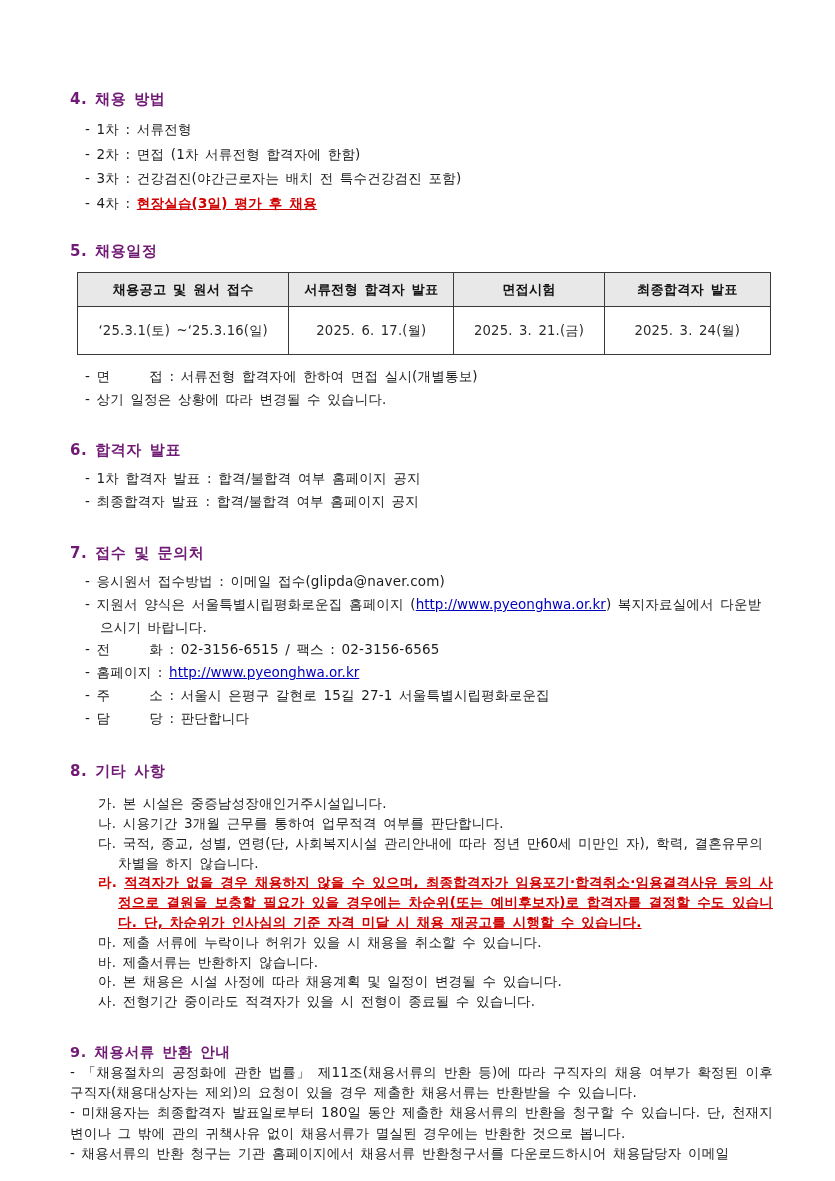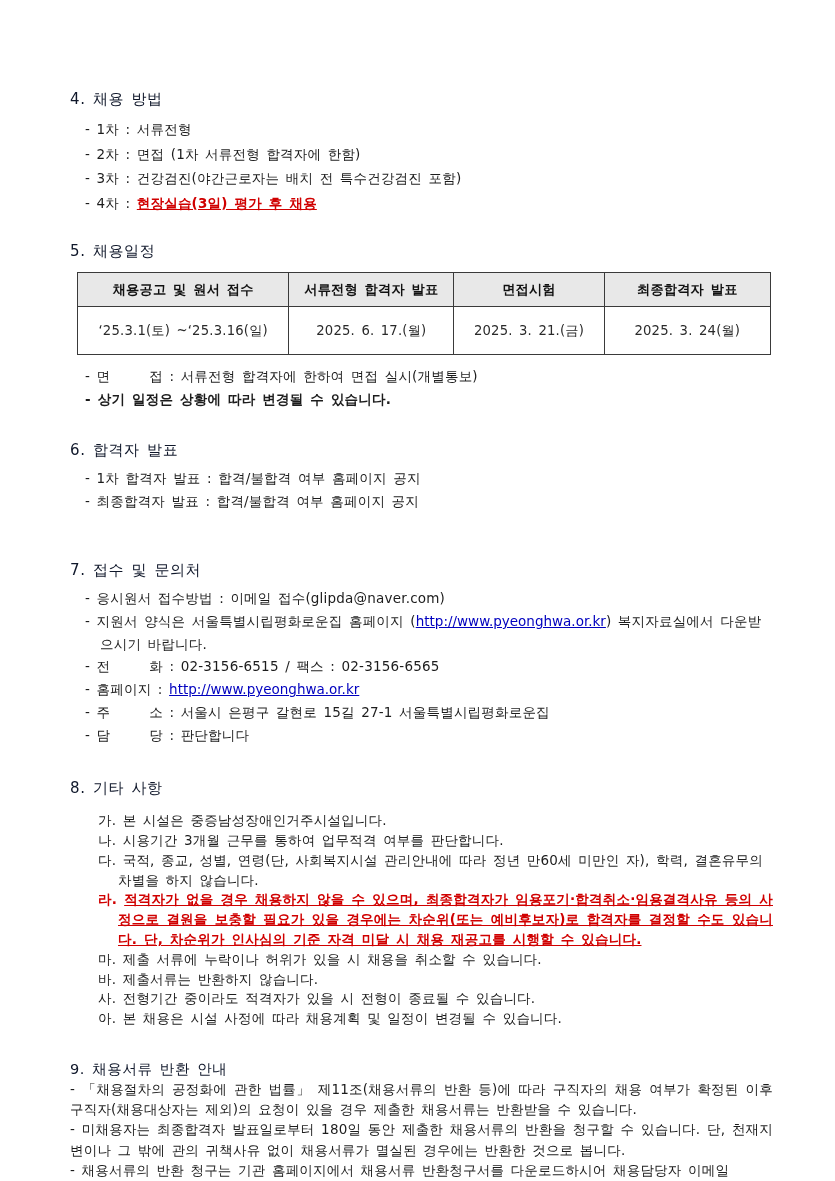--- a/index.html
+++ b/index.html
@@ -10,44 +10,44 @@
     color: #1c1c1c;
     font-size: 13.5px;
     letter-spacing: 0.2px;
     word-spacing: 2px;
     overflow: hidden;
   }
   .page { padding: 90px 62px 0 70px; }
 
   .sec-title {
     font-size: 15px;
-    font-weight: normal;
+    font-weight: bold;
     letter-spacing: 0.6px;
-    color: #0f172a;
+    color: #701a75;
   }
   .list { list-style: none; }
   .line {
     line-height: 24.6px;
     padding-left: 30px;
     text-indent: -15px;
   }
   .pre { white-space: pre-wrap; }
   .tight .line { line-height: 23px; }
 
   .red-strong {
     color: #d00000;
     font-weight: bold;
   }
   .red-underline {
     color: #d00000;
     font-weight: bold;
     text-decoration: underline;
     text-decoration-color: #d00000;
   }
-  .bold { font-weight: bold; }
+  .bold { font-weight: normal; }
 
   a.doc-link, .doc-link {
     color: #0000bf;
     text-decoration: underline;
     cursor: pointer;
     word-spacing: 0;
     letter-spacing: 0;
   }
 
   
@@ -73,21 +73,21 @@
     height: 48px;
     color: #2a2a2a;
   }
   .col1 { width: 30.5%; } .col2 { width: 23.8%; } .col3 { width: 21.7%; } .col4 { width: 24%; }
 
   .notes { margin-top: 10px; }
   .notes .line { line-height: 23px; }
 
   .mt-s5 { margin-top: 27px; }
   .mt-s6 { margin-top: 30px; }
-  .mt-s7 { margin-top: 48px; }
+  .mt-s7 { margin-top: 31px; }
   .mt-s8 { margin-top: 33px; }
   .mt-s9 { margin-top: 31px; }
 
   .sec4-list { margin-top: 8px; }
   .sec6-list { margin-top: 7px; }
   .sec7-list { margin-top: 7px; }
   .sec7-list .line { line-height: 22.7px; }
 
   
   .sec8-list { margin-top: 13px; }
@@ -170,22 +170,22 @@
   </ul>
 
   <div class="sec-title mt-s8">8. 기타 사항</div>
   <ul class="list sec8-list">
     <li class="line8">가. 본 시설은 중증남성장애인거주시설입니다.</li>
     <li class="line8">나. 시용기간 3개월 근무를 통하여 업무적격 여부를 판단합니다.</li>
     <li class="line8 hang">다. 국적, 종교, 성별, 연령(단, 사회복지시설 관리안내에 따라 정년 만60세 미만인 자), 학력, 결혼유무의 차별을 하지 않습니다.</li>
     <li class="line8 hang just"><span class="red-strong">라. </span><span class="red-underline">적격자가 없을 경우 채용하지 않을 수 있으며, 최종합격자가 임용포기·합격취소·임용결격사유 등의 사정으로 결원을 보충할 필요가 있을 경우에는 차순위(또는 예비후보자)로 합격자를 결정할 수도 있습니다. 단, 차순위가 인사심의 기준 자격 미달 시 채용 재공고를 시행할 수 있습니다.</span></li>
     <li class="line8">마. 제출 서류에 누락이나 허위가 있을 시 채용을 취소할 수 있습니다.</li>
     <li class="line8">바. 제출서류는 반환하지 않습니다.</li>
+    <li class="line8">아. 본 채용은 시설 사정에 따라 채용계획 및 일정이 변경될 수 있습니다.</li>
     <li class="line8">사. 전형기간 중이라도 적격자가 있을 시 전형이 종료될 수 있습니다.</li>
-    <li class="line8">아. 본 채용은 시설 사정에 따라 채용계획 및 일정이 변경될 수 있습니다.</li>
   </ul>
 
   <div class="sec9 mt-s9">
     <div class="sec-title">9. 채용서류 반환 안내</div>
     <p>- 「채용절차의 공정화에 관한 법률」 제11조(채용서류의 반환 등)에 따라 구직자의 채용 여부가 확정된 이후 구직자(채용대상자는 제외)의 요청이 있을 경우 제출한 채용서류는 반환받을 수 있습니다.</p>
     <p>- 미채용자는 최종합격자 발표일로부터 180일 동안 제출한 채용서류의 반환을 청구할 수 있습니다. 단, 천재지변이나 그 밖에 관의 귀책사유 없이 채용서류가 멸실된 경우에는 반환한 것으로 봅니다.</p>
     <p>- 채용서류의 반환 청구는 기관 홈페이지에서 채용서류 반환청구서를 다운로드하시어 채용담당자 이메일</p>
   </div>
 
 </div>

